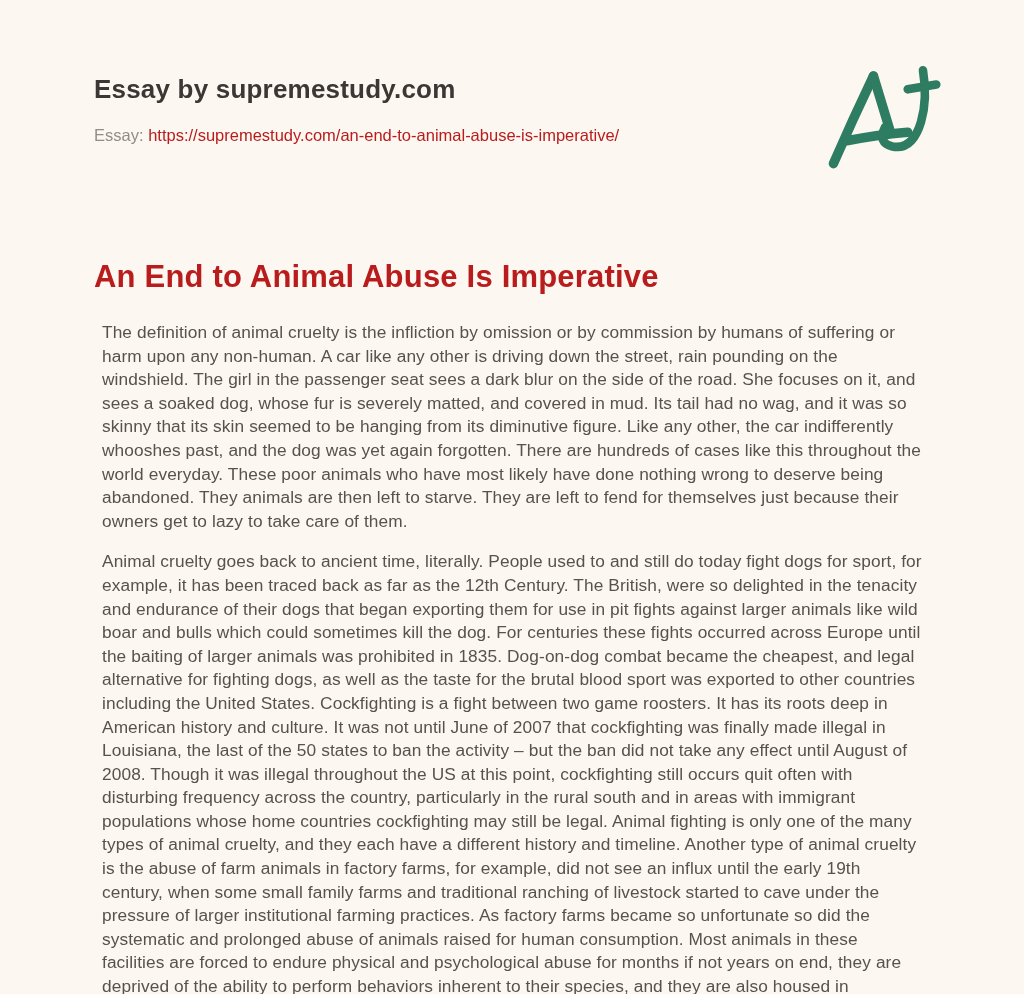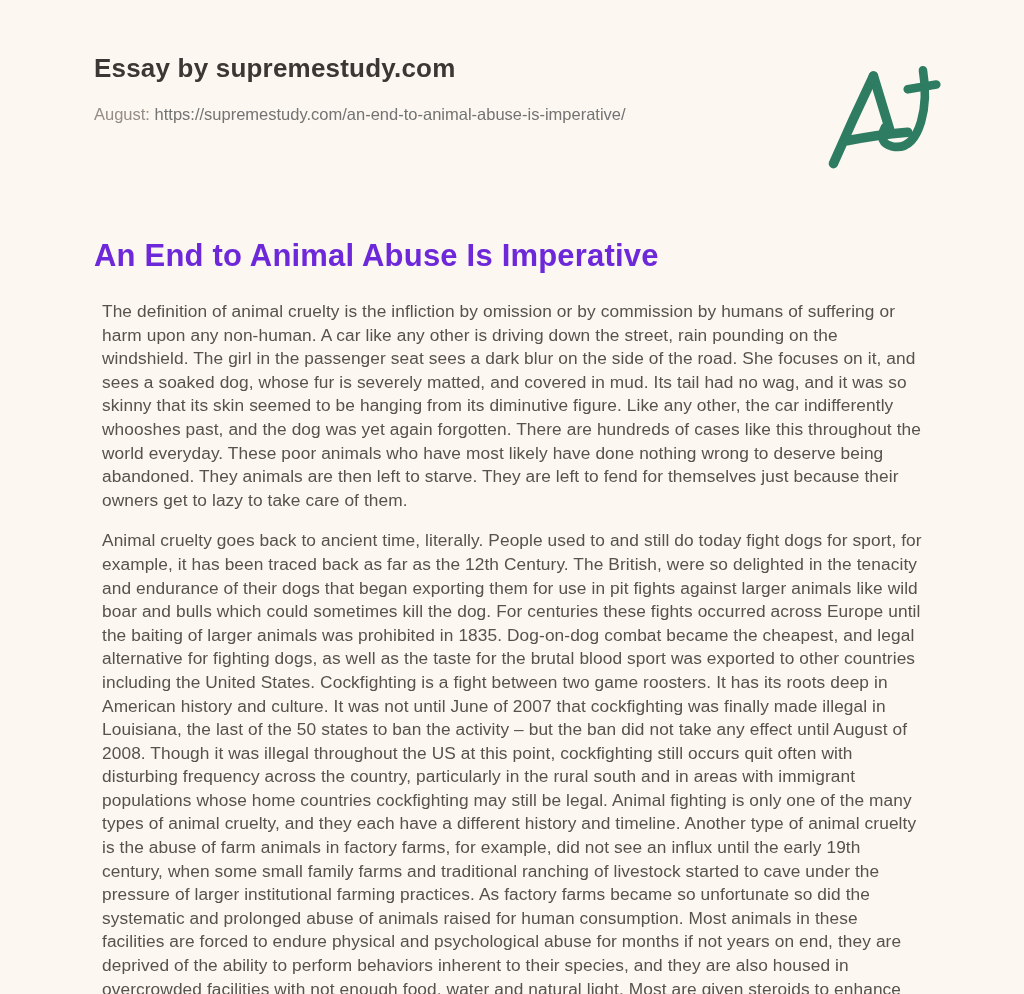--- a/index.html
+++ b/index.html
@@ -15,48 +15,48 @@
   }
   .page {
     position: relative;
     width: 1024px;
     height: 994px;
     box-sizing: border-box;
     padding: 0 94px;
   }
   .site-title {
     margin: 0;
-    padding-top: 53px;
+    padding-top: 74px;
     font-size: 26px;
     font-weight: bold;
     color: #3b3734;
     letter-spacing: 0.2px;
   }
   .source-line {
     margin-top: 21px;
     font-size: 16.5px;
     color: #948d85;
   }
   .source-url {
-    color: #737373;
+    color: #b91c1c;
     text-decoration: none;
   }
   .logo {
     position: absolute;
     top: 62px;
     right: 82px;
     width: 120px;
     height: 108px;
   }
   .article-title {
     margin: 0;
     margin-top: 114px;
     font-size: 31px;
     font-weight: bold;
-    color: #6d28d9;
+    color: #b91c1c;
     letter-spacing: 0.2px;
   }
   .article-body {
     margin-top: 26px;
     max-width: 838px;
     font-size: 17.3px;
     line-height: 23.6px;
     color: #57524c;
     letter-spacing: 0.1px;
   }
@@ -68,21 +68,21 @@
   }
 </style>
 </head>
 <body>
 
 <div class="page">
 
   <h1 class="site-title">Essay by supremestudy.com</h1>
 
   <div class="source-line">
-    <span>August:</span>
+    <span>Essay:</span>
     <a class="source-url" href="#">https://supremestudy.com/an-end-to-animal-abuse-is-imperative/</a>
   </div>
 
   <div class="logo">
     <svg width="120" height="108" viewBox="0 0 126 112" fill="none" xmlns="http://www.w3.org/2000/svg">
 
       <path d="M12 106 Q32 60 54 14" stroke="#2e7c62" stroke-width="10" stroke-linecap="round" fill="none"></path>
       <path d="M54 14 Q63 44 71 70" stroke="#2e7c62" stroke-width="10" stroke-linecap="round" fill="none"></path>
       <path d="M26 82 Q56 76 90 73" stroke="#2e7c62" stroke-width="10" stroke-linecap="round" fill="none"></path>
 

